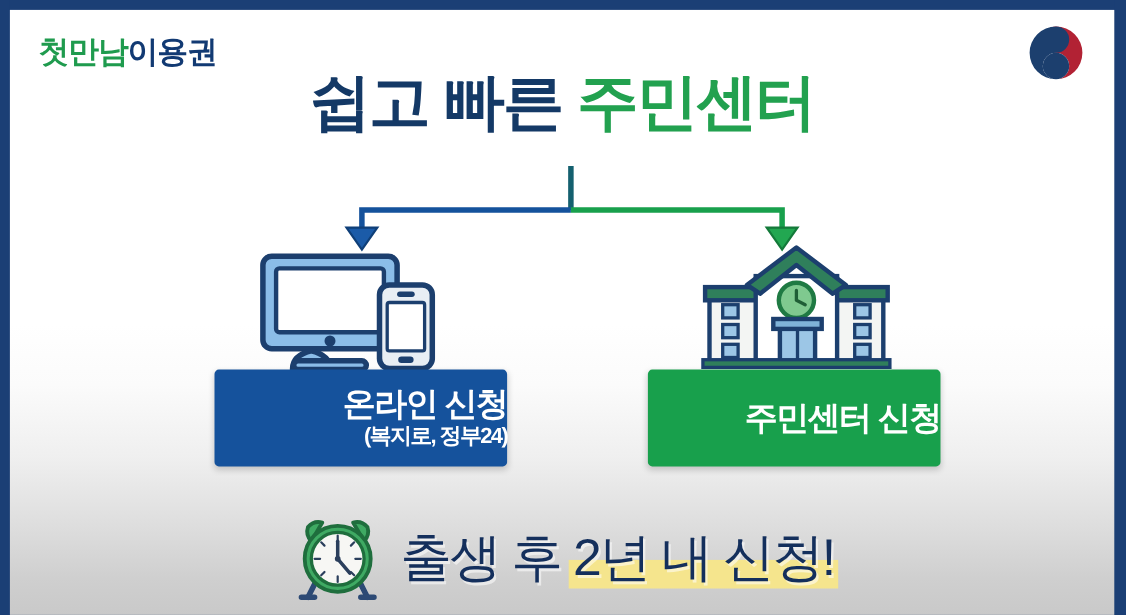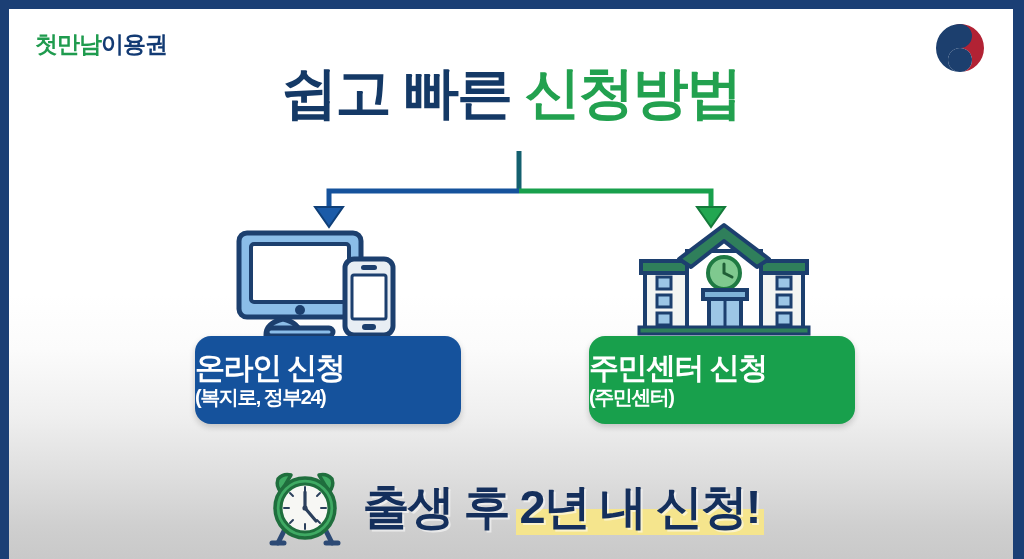--- a/index.html
+++ b/index.html
@@ -47,21 +47,21 @@
         #cfcfcf 94%,
         #c9c9c9 100%);
     overflow: hidden;
   }
 
   
   #brand {
     position: absolute;
     left: 26px;
     top: 24px;
-    font-size: 23px;
+    font-size: 28px;
     font-weight: 700;
     letter-spacing: -1px;
     white-space: nowrap;
     line-height: 1;
   }
   #brand .b-green { color: #1f9b4e; }
   #brand .b-navy  { color: #123a73; }
 
   
   #emblem {
@@ -110,25 +110,25 @@
     height: 110px;
   }
   #icon-online  { left: 222px; top: 218px; }
   #icon-offline { left: 620px; top: 212px; }
 
   
   .card {
     position: absolute;
     width: 266px;
     height: 88px;
-    border-radius: 16px;
+    border-radius: 4px;
     box-sizing: border-box;
     display: flex;
     flex-direction: column;
-    align-items: flex-start;
+    align-items: flex-end;
     justify-content: center;
     color: #ffffff;
     text-align: center;
     box-shadow: 0 3px 6px rgba(0,0,0,.18);
   }
   #card-online {
     left: 186px;
     top: 327px;
     background: #15529c;
   }
@@ -166,21 +166,21 @@
   }
   #clock-icon {
     width: 86px;
     height: 86px;
     flex: 0 0 auto;
     margin-right: 14px;
   }
   #footer-text {
     position: relative;
     font-size: 47px;
-    font-weight: 700;
+    font-weight: 400;
     letter-spacing: -2px;
     color: #142f5c;
     white-space: nowrap;
     line-height: 1;
     text-shadow: 2px 2px 0 rgba(255,255,255,.55);
   }
   #footer-text .plain { position: relative; z-index: 2; }
   #footer-text .hl {
     position: relative;
     z-index: 2;
@@ -213,21 +213,21 @@
 
     <div id="emblem">
       <svg viewBox="0 0 62 62" width="62" height="62" aria-hidden="true">
         <path d="M31 7 a24 24 0 0 1 0 48 a12 12 0 0 0 0 -24 a12 12 0 0 1 0 -24 z" fill="#b22234"></path>
         <path d="M31 7 a24 24 0 0 0 0 48 a12 12 0 0 1 0 -24 a12 12 0 0 0 0 -24 z" fill="#1c3f6e"></path>
         <circle cx="31" cy="43" r="12" fill="#1c3f6e"></circle>
       </svg>
     </div>
 
     <div id="headline">
-      <span class="h-navy">쉽고 빠른</span><span>&nbsp;</span><span class="h-green">신청방법</span>
+      <span class="h-navy">쉽고 빠른</span><span>&nbsp;</span><span class="h-green">주민센터</span>
     </div>
 
     <div id="connector">
       <svg viewBox="0 0 520 80" width="520" height="80" aria-hidden="true">
 
         <line x1="260" y1="2" x2="260" y2="42" stroke="#14606f" stroke-width="5"></line>
 
         <polyline points="260,42 70,42 70,58" fill="none" stroke="#15529c" stroke-width="5"></polyline>
         <polygon points="56,58 84,58 70,78" fill="#1b5ba8" stroke="#0f3f78" stroke-width="2"></polygon>
 
@@ -284,21 +284,20 @@
       </svg>
     </div>
 
     <div class="card" id="card-online">
       <div class="card-title">온라인 신청</div>
       <div class="card-sub">(복지로, 정부24)</div>
     </div>
 
     <div class="card" id="card-offline">
       <div class="card-title">주민센터 신청</div>
-      <div class="card-sub">(주민센터)</div>
     </div>
 
     <div id="footer-note">
       <div id="clock-icon">
         <svg viewBox="0 0 86 86" width="86" height="86" aria-hidden="true">
 
           <path d="M16 16 a13 13 0 0 1 13 -4 l-10 17 a13 13 0 0 1 -3 -13 z" fill="#3faa63" stroke="#1f6e3d" stroke-width="3.5" stroke-linejoin="round"></path>
           <path d="M70 16 a13 13 0 0 0 -13 -4 l10 17 a13 13 0 0 0 3 -13 z" fill="#3faa63" stroke="#1f6e3d" stroke-width="3.5" stroke-linejoin="round"></path>
 
           <path d="M24 64 L16 80" stroke="#2d4a75" stroke-width="5" stroke-linecap="round"></path>

